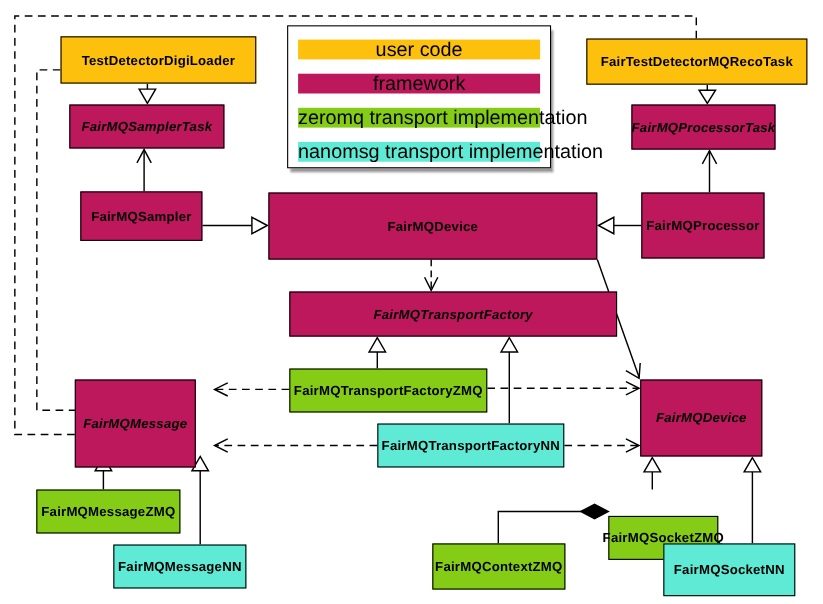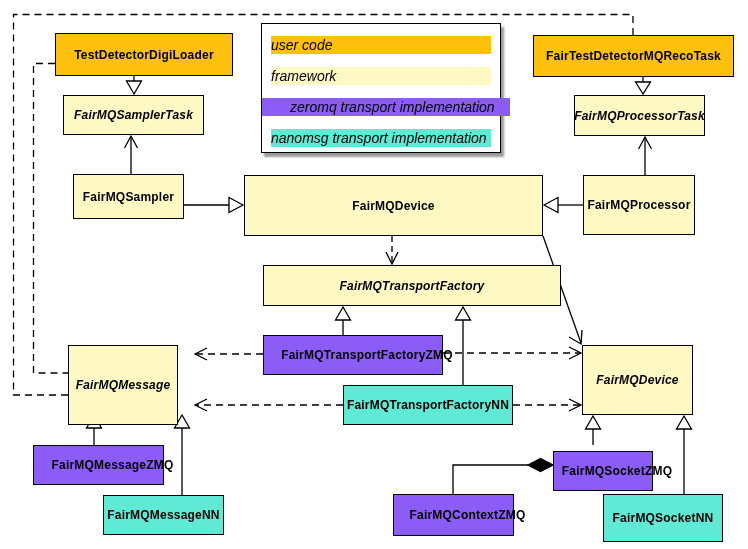--- a/index.html
+++ b/index.html
@@ -8,31 +8,31 @@
     font-family:"Liberation Sans",sans-serif;
   }
   #connectors{position:absolute;left:0;top:0;width:748px;height:549px;}
   .node{
     position:absolute;box-sizing:border-box;border:1.5px solid #000;
     display:flex;align-items:center;justify-content:center;text-align:center;
     font-weight:700;font-size:12px;color:#000;white-space:nowrap;letter-spacing:.2px;
   }
   .node.abstract{font-style:italic;text-align:right;}
   .cat-user{background:#FCC00D;}
-  .cat-framework{background:#fef9c3;}
-  .cat-zeromq{background:#8b5cf6;padding-left:28px;}
+  .cat-framework{background:#be185d;}
+  .cat-zeromq{background:#84cc16;}
   .cat-nanomsg{background:#5eead4;}
   .legend{
     position:absolute;left:261px;top:23px;width:240px;height:130px;box-sizing:border-box;
     background:#fff;border:1.5px solid #000;box-shadow:3px 4px 2px #9a9a9a;
     padding-top:12px;
   }
   .legend-item{
     width:220px;height:18px;margin:0 auto 13px auto;line-height:18px;
-    font-size:14px;color:#000;white-space:nowrap;font-style:italic;
+    text-align:center;font-size:18px;color:#000;white-space:nowrap;
   }
 </style>
 </head>
 <body>
 
 <div id="stage">
 
   <svg id="connectors" viewBox="0 0 748 549" xmlns="http://www.w3.org/2000/svg" fill="none" stroke="#000" stroke-width="1.3">
 
     <g>
@@ -171,17 +171,17 @@
   <div class="node cat-framework abstract" style="left:68px;top:345px;width:110px;height:80px">FairMQMessage</div>
 
   <div class="node cat-framework abstract" style="left:582px;top:345px;width:111px;height:70px">FairMQDevice</div>
 
   <div class="node cat-zeromq" style="left:33px;top:445px;width:131px;height:40px">FairMQMessageZMQ</div>
 
   <div class="node cat-nanomsg" style="left:103px;top:495px;width:121px;height:40px">FairMQMessageNN</div>
 
   <div class="node cat-zeromq" style="left:393px;top:494px;width:121px;height:42px">FairMQContextZMQ</div>
 
-  <div class="node cat-zeromq" style="left:553px;top:451px;width:100px;height:40px">FairMQSocketZMQ</div>
+  <div class="node cat-zeromq" style="left:553px;top:469px;width:100px;height:40px">FairMQSocketZMQ</div>
 
   <div class="node cat-nanomsg" style="left:603px;top:494px;width:120px;height:48px">FairMQSocketNN</div>
 
 </div>
 
 </body></html>

